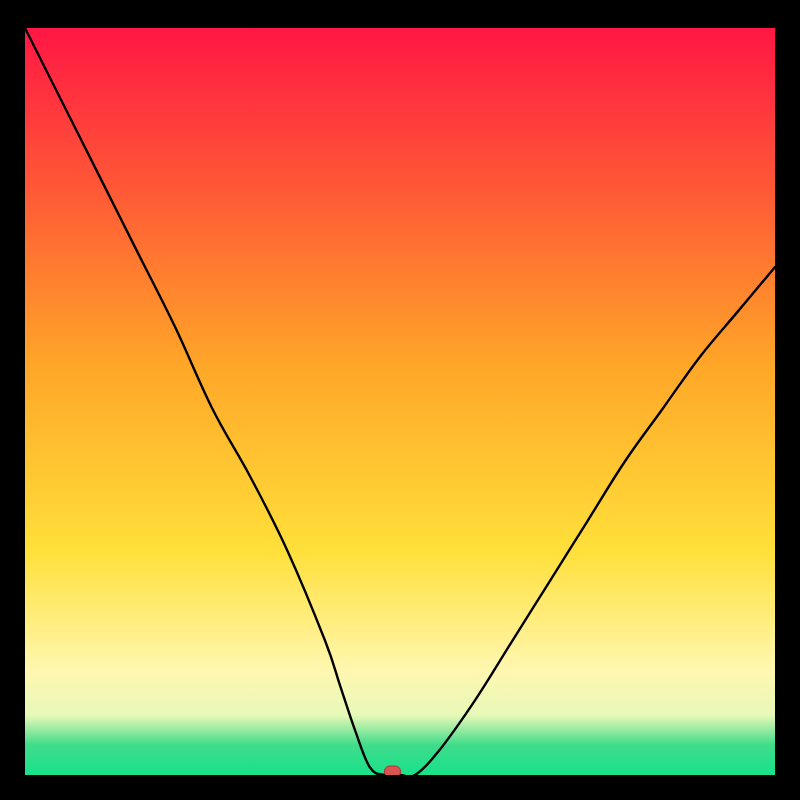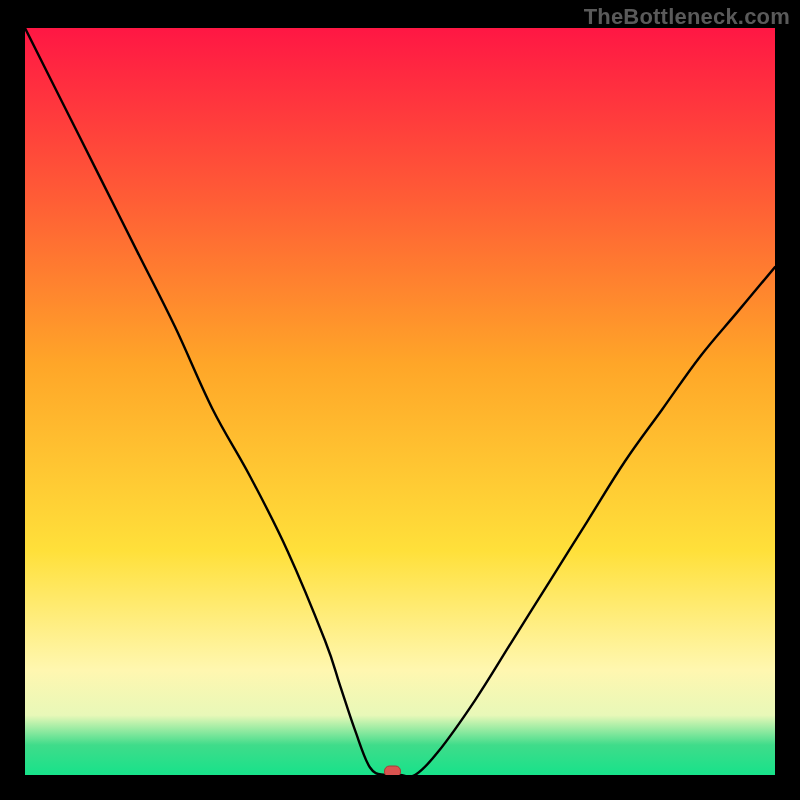--- a/index.html
+++ b/index.html
@@ -37,21 +37,20 @@
     box-sizing: border-box;
     overflow: hidden;
   }
   svg { display: block; }
 </style>
 </head>
 <body>
 
 <div class="frame">
 
-  <div class="watermark">TheBottleneck.com</div>
 
   <div class="plot-box">
     <svg id="chart-svg" width="750" height="747" viewBox="0 0 750 747" preserveAspectRatio="none">
       <defs>
         <linearGradient id="bg-grad" x1="0" y1="0" x2="0" y2="1">
           <stop id="g0" offset="0%" stop-color="#ff1744"></stop>
           <stop id="g1" offset="22%" stop-color="#ff5a36"></stop>
           <stop id="g2" offset="45%" stop-color="#ffa628"></stop>
           <stop id="g3" offset="70%" stop-color="#ffe03a"></stop>
           <stop id="g4" offset="86%" stop-color="#fff7b0"></stop>

